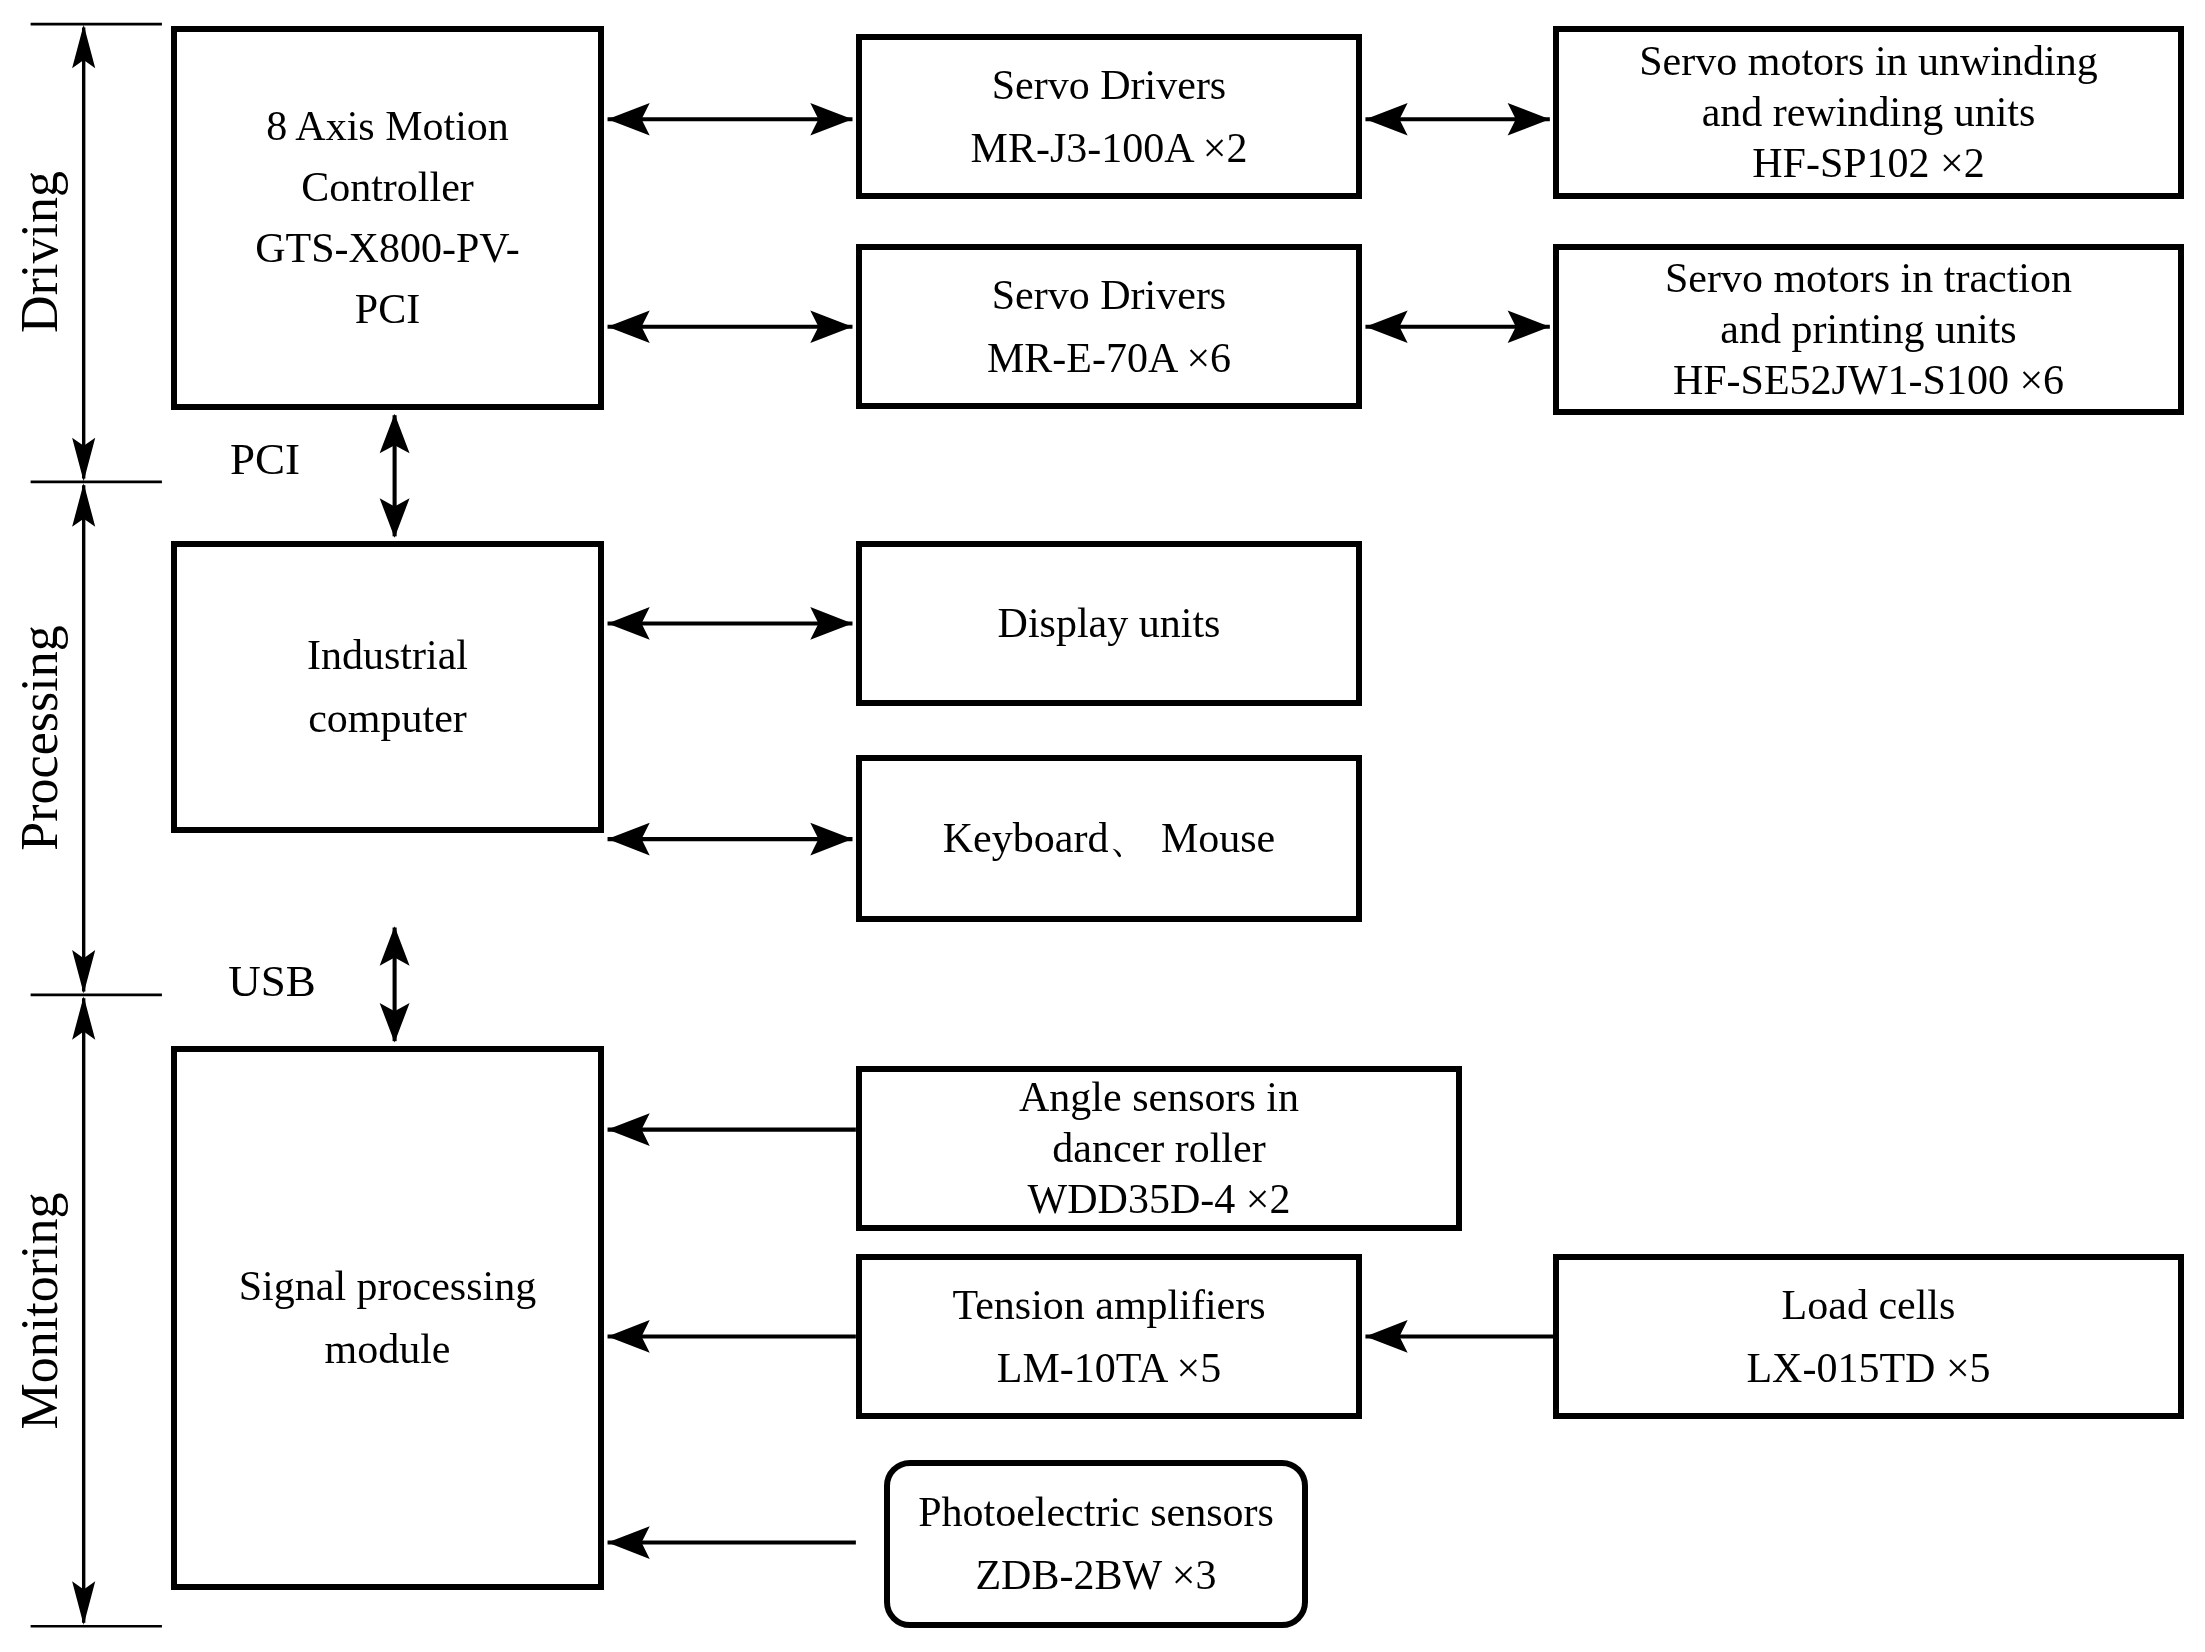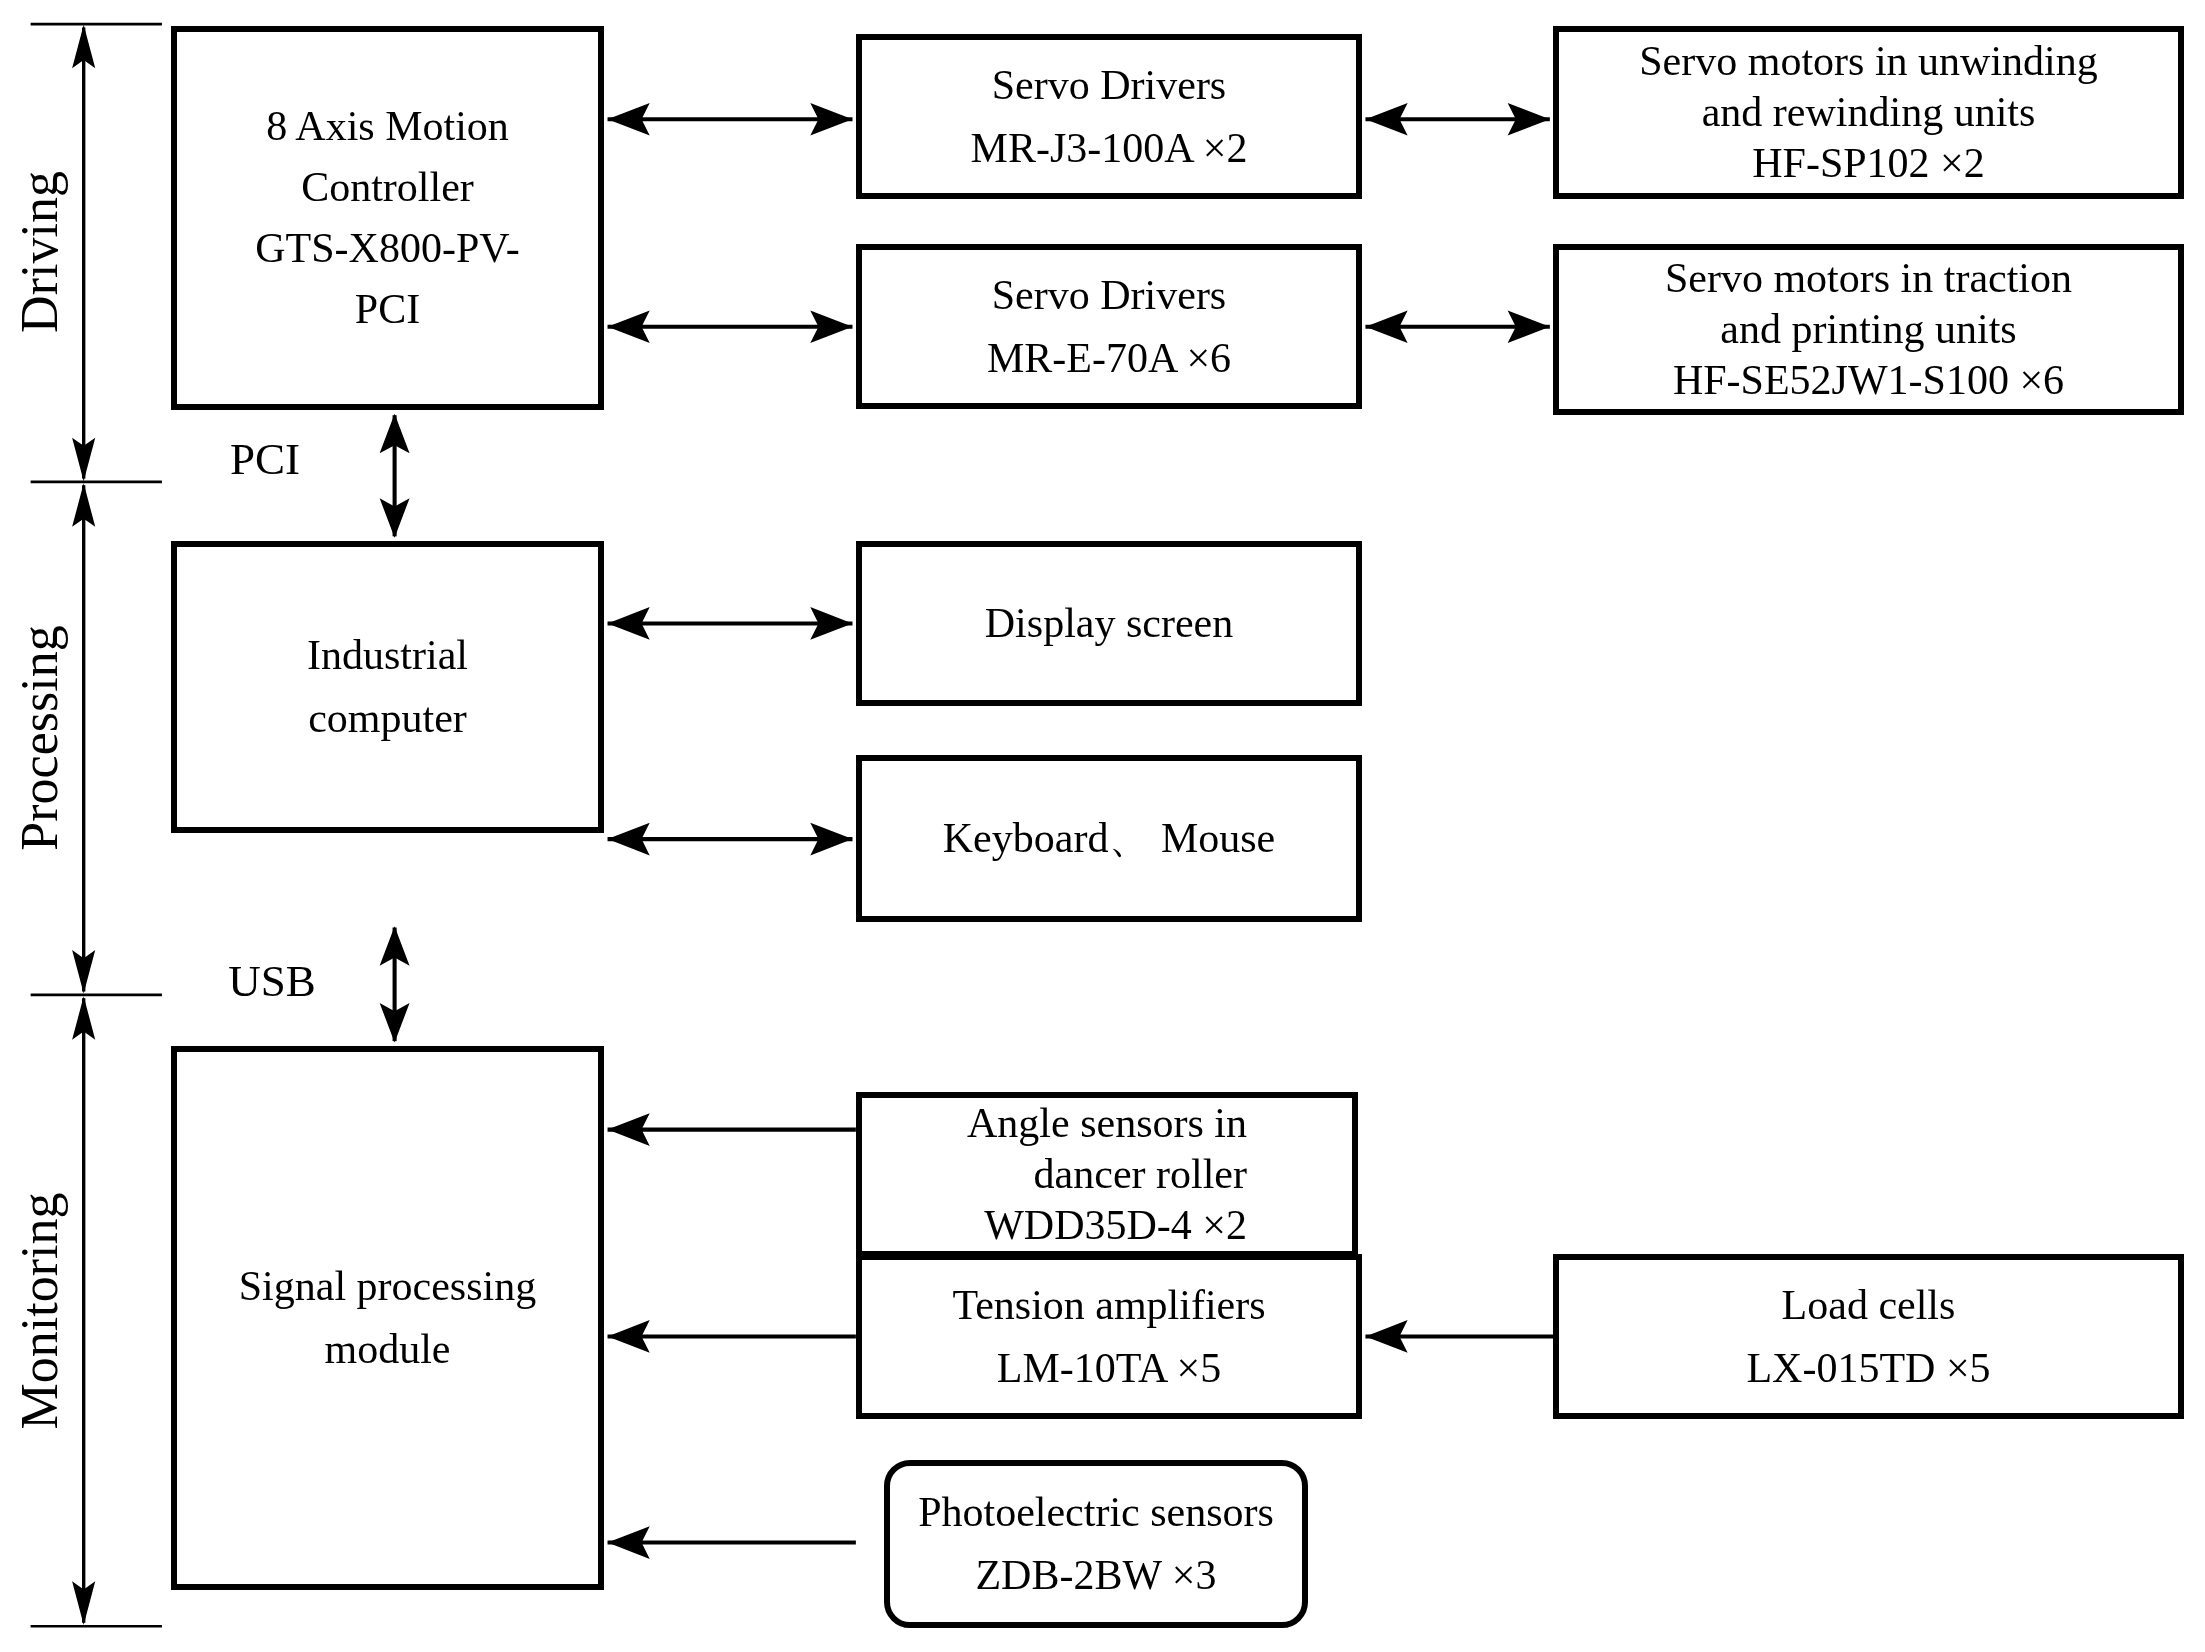--- a/index.html
+++ b/index.html
@@ -164,23 +164,23 @@
 PCI</div>
   <div class="box" style="left:171px; top:541px; width:433px; height:292px;">Industrial
 computer</div>
   <div class="box" style="left:171px; top:1046px; width:433px; height:544px;">Signal processing
 module</div>
 
   <div class="box" style="left:856px; top:34px; width:506px; height:165px;">Servo Drivers
 MR-J3-100A ×2</div>
   <div class="box" style="left:856px; top:244px; width:506px; height:165px;">Servo Drivers
 MR-E-70A ×6</div>
-  <div class="box" style="left:856px; top:541px; width:506px; height:165px;">Display screen</div>
+  <div class="box" style="left:856px; top:541px; width:506px; height:165px;">Display units</div>
   <div class="box" style="left:856px; top:755px; width:506px; height:167px;text-align:center;">Keyboard、 Mouse</div>
-  <div class="box lines3" style="left:856px; top:1092px; width:502px; height:165px;text-align:right;">Angle sensors in
+  <div class="box lines3" style="left:856px; top:1066px; width:606px; height:165px;">Angle sensors in
 dancer roller
 WDD35D-4 ×2</div>
   <div class="box" style="left:856px; top:1254px; width:506px; height:165px;">Tension amplifiers
 LM-10TA ×5</div>
   <div class="box" style="left:884px; top:1460px; width:424px; height:168px;border-radius:26px;">Photoelectric sensors
 ZDB-2BW ×3</div>
 
   <div class="box lines3" style="left:1553px; top:26px; width:631px; height:173px;">Servo motors in unwinding
 and rewinding units
 HF-SP102 ×2</div>

